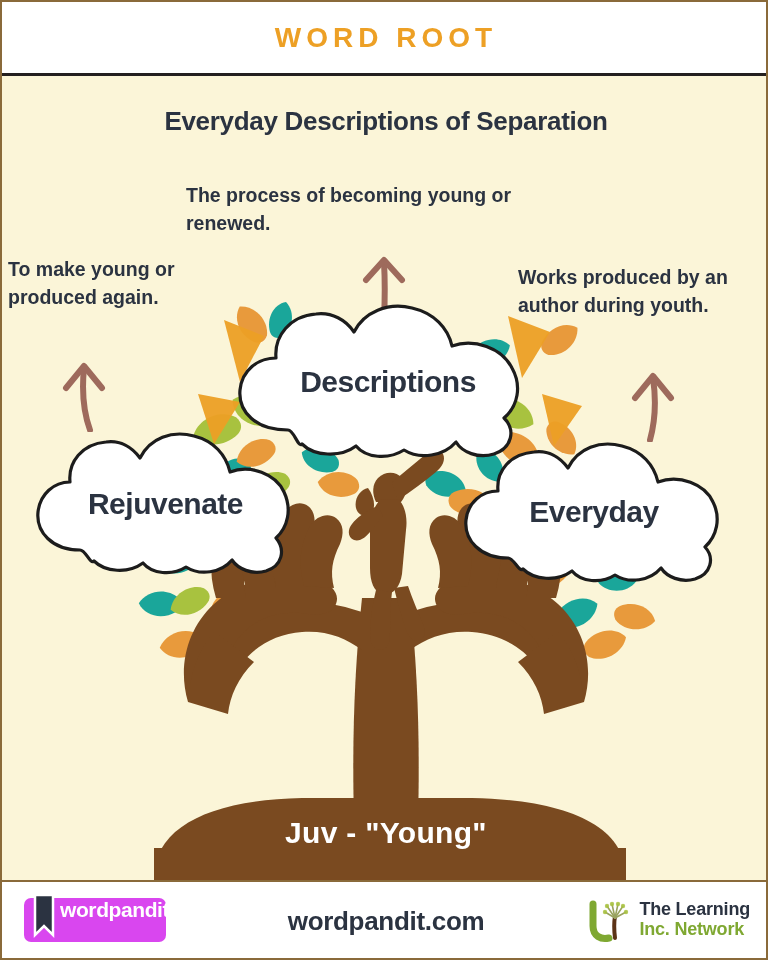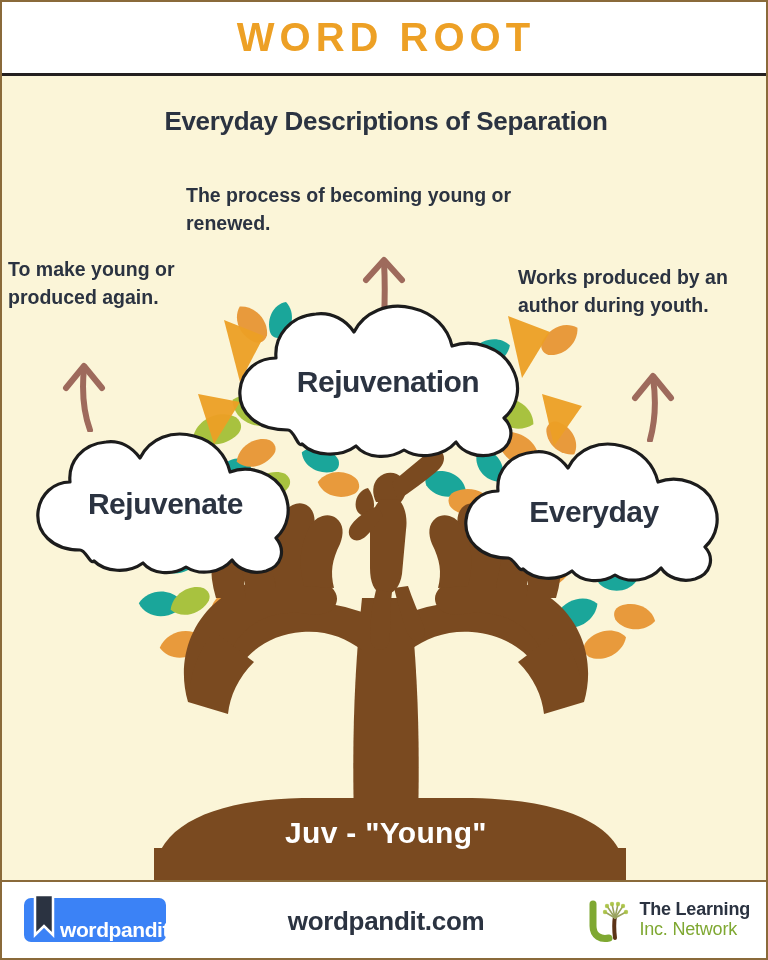--- a/index.html
+++ b/index.html
@@ -27,21 +27,21 @@
     width: 768px;
     height: 74px;
     background: #FFFFFF;
     border-bottom: 3px solid #231f20;
     display: flex;
     align-items: center;
     justify-content: center;
     box-sizing: border-box;
   }
   .header-title {
-    font-size: 40px;
+    font-size: 28px;
     font-weight: bold;
     color: #EDA025;
     letter-spacing: 5px;
     font-family: "Liberation Sans", sans-serif;
   }
 
   .subtitle {
     position: absolute;
     left: 0; top: 104px;
     width: 768px;
@@ -120,25 +120,25 @@
     display: flex;
     align-items: center;
   }
   .footer-logo-left {
     position: absolute;
     left: 22px; top: 16px;
     width: 142px; height: 44px;
   }
   .logo-badge {
     width: 142px; height: 44px;
-    background: #3b82f6;
+    background: #d946ef;
     border-radius: 7px;
     position: relative;
     display: flex;
-    align-items: flex-end;
+    align-items: flex-start;
   }
   .logo-badge-text {
     color: #FFFFFF;
     font-size: 21px;
     font-weight: bold;
     margin-left: 36px;
     letter-spacing: -0.4px;
   }
   .logo-bookmark {
     position: absolute;
@@ -164,21 +164,21 @@
     display: flex;
     align-items: center;
     gap: 6px;
   }
   .tln-mark { width: 48px; height: 48px; }
   .tln-text { line-height: 1.1; }
   .tln-line1 {
     font-size: 18px; font-weight: bold; color: #2B3341; letter-spacing: -0.2px;
   }
   .tln-line2 {
-    font-size: 18px; font-weight: normal; color: #7FA832; letter-spacing: -0.2px;
+    font-size: 18px; font-weight: bold; color: #7FA832; letter-spacing: -0.2px;
   }
 </style>
 </head>
 <body>
 
 <div class="poster">
 
   <svg class="scene" viewBox="0 0 768 960" xmlns="http://www.w3.org/2000/svg">
     <defs>
       <g id="leafShape">
@@ -421,21 +421,21 @@
   <div class="cloud cloud-center">
     <svg width="320" height="160" viewBox="0 0 320 160" xmlns="http://www.w3.org/2000/svg">
       <path d="M60,128 C28,128 10,110 12,88 C14,68 30,56 48,56
                C46,34 62,14 88,12 C104,10 118,18 126,30
                C136,10 160,0 184,6 C206,11 220,26 224,44
                C246,36 274,46 284,66 C294,84 290,104 276,116
                C288,128 284,146 266,152 C250,157 234,150 228,140
                C216,154 192,158 176,148 C160,158 138,156 128,144
                C112,156 86,154 74,142 C70,146 66,128 60,128 Z" fill="#FFFFFF" stroke="#1C1C1C" stroke-width="3.2" stroke-linejoin="round"></path>
     </svg>
-    <span class="cloud-label">Rejuvenation</span>
+    <span class="cloud-label">Descriptions</span>
   </div>
 
   <div class="cloud cloud-left">
     <svg width="275" height="155" viewBox="0 0 275 155" xmlns="http://www.w3.org/2000/svg">
       <path d="M52,124 C24,124 8,106 10,86 C12,68 26,56 42,56
                C40,36 54,18 78,16 C92,14 104,21 112,32
                C122,12 144,4 166,10 C186,15 198,29 202,46
                C222,38 248,48 256,66 C264,83 260,101 248,112
                C258,124 254,140 238,145 C224,149 210,143 204,134
                C193,147 172,150 158,141 C144,150 124,148 115,137

